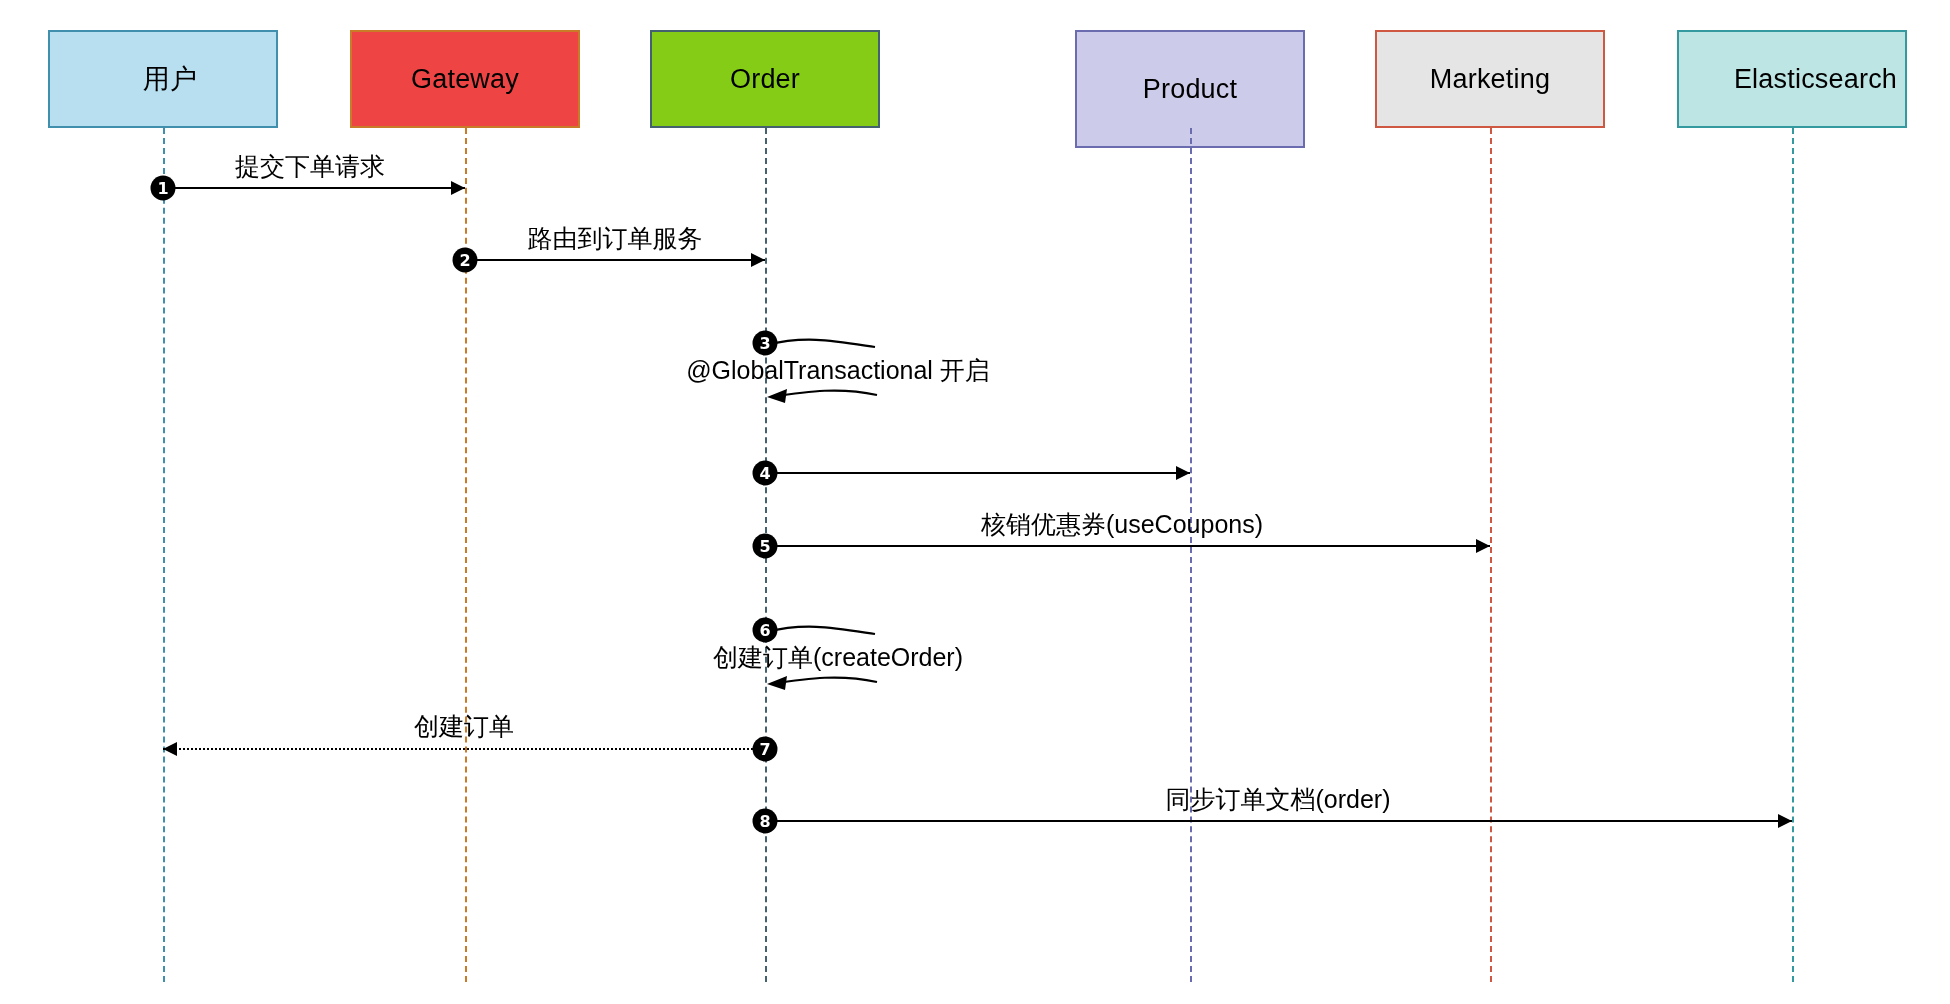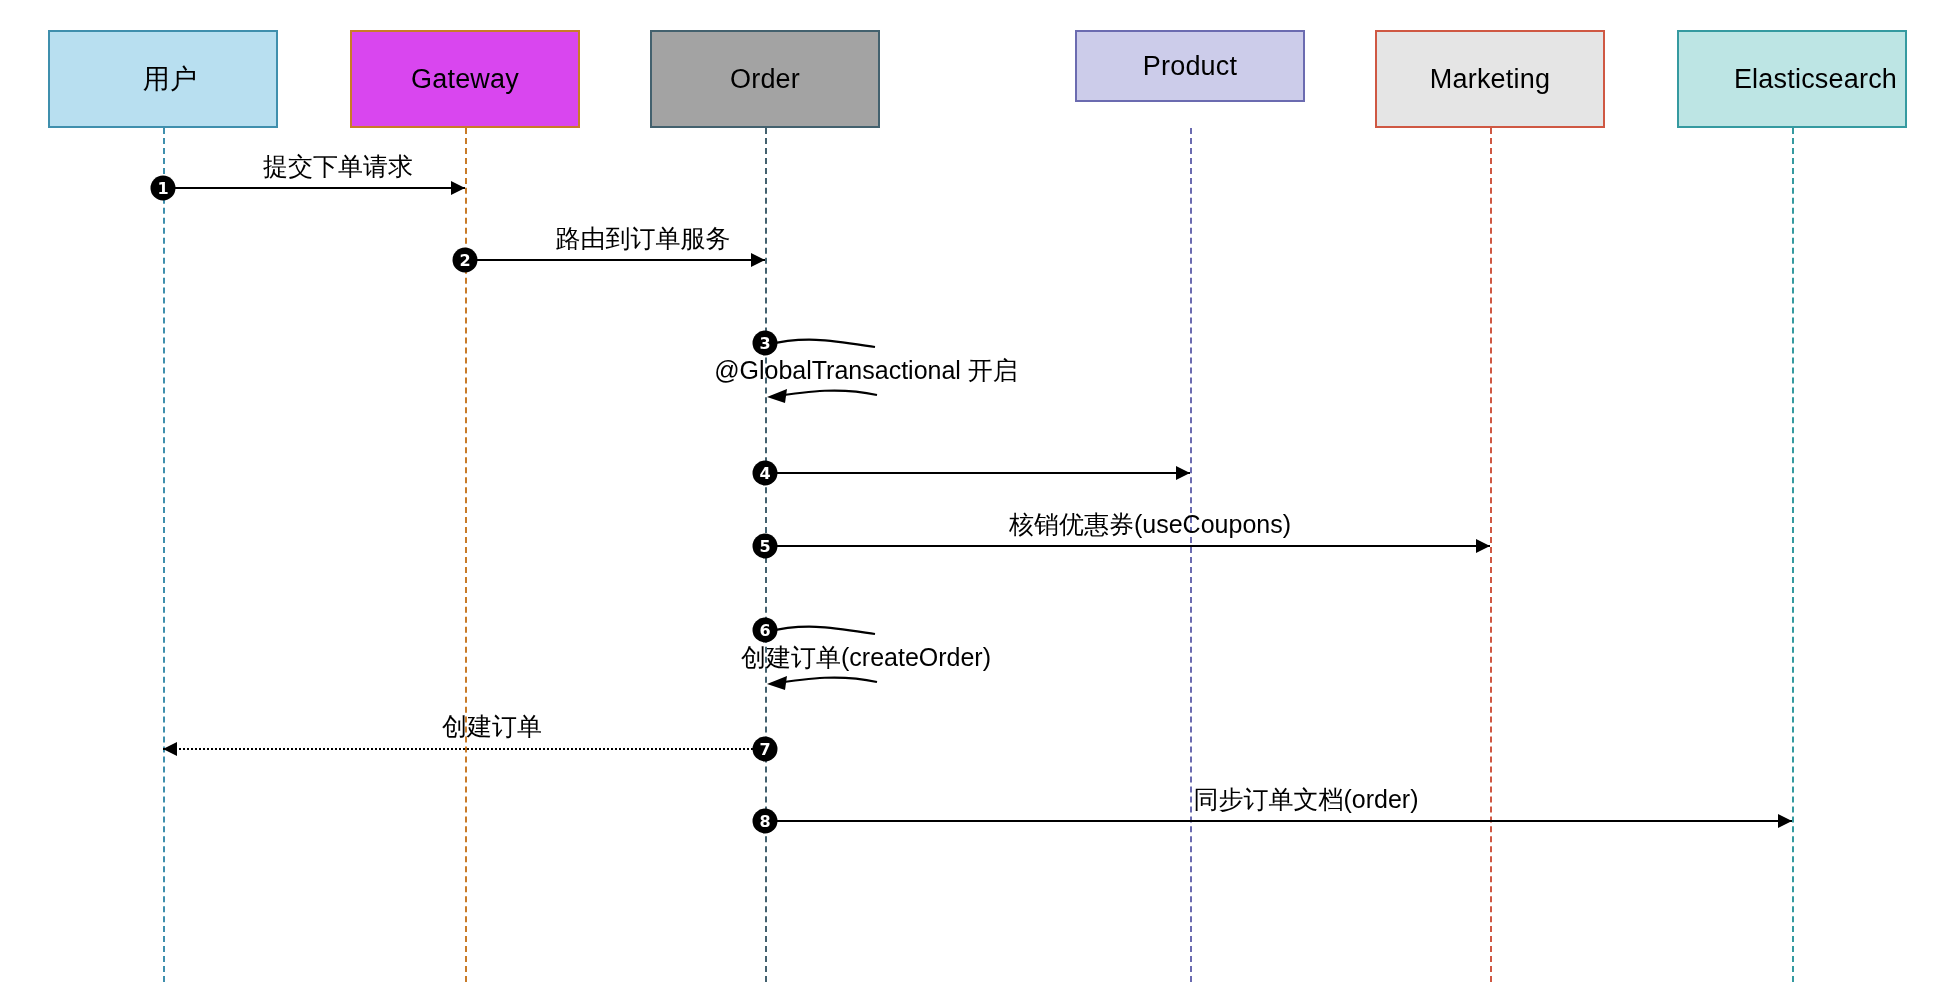--- a/index.html
+++ b/index.html
@@ -6,21 +6,21 @@
   body{font-family:"Liberation Sans","DejaVu Sans",sans-serif;}
   #canvas{position:relative;width:1950px;height:1004px;background:#fff;overflow:hidden;}
 
   .participant{position:absolute;box-sizing:border-box;border-width:2px;border-style:solid;
     display:flex;align-items:center;justify-content:center;}
   .participant .plabel{font-size:27px;color:#000;letter-spacing:.2px;white-space:nowrap;}
 
   .lifeline{position:absolute;width:0;border-left-width:2px;border-left-style:dashed;}
 
   .msg-label{position:absolute;font-size:25px;color:#000;white-space:nowrap;
-    transform:translateX(-50%);text-align:center;margin-left:28px;}
+    transform:translateX(-50%);text-align:center;}
 
   .badge{position:absolute;width:25px;height:25px;border-radius:50%;background:#000;
     color:#fff;font-size:16px;font-weight:bold;line-height:25px;text-align:center;
     transform:translate(-50%,-50%);z-index:5;font-family:"DejaVu Sans",sans-serif;}
 
   .arrow-line{position:absolute;height:0;border-top:2px solid #000;}
   .arrow-line.dotted{border-top:2px dotted #000;}
   .arrow-head{position:absolute;width:0;height:0;border-top:7px solid transparent;
     border-bottom:7px solid transparent;}
   .arrow-head.right{border-left:14px solid #000;}
@@ -30,29 +30,29 @@
   .selfloop svg{display:block;overflow:visible;}
 </style>
 </head>
 <body>
 
 <div id="canvas">
     <div class="participant" style="left: 48px; top: 30px; width: 230px; height: 98px; background: rgb(184, 223, 240); border-color: rgb(63, 143, 173); padding-left: 14px;">
       <span class="plabel">用户</span>
     </div>
     <div class="lifeline" style="left: 163px; top: 128px; height: 854px; border-left-color: rgb(63, 143, 173);"></div>
-    <div class="participant" style="left: 350px; top: 30px; width: 230px; height: 98px; background: #d946ef; border-color: rgb(201, 123, 40);">
+    <div class="participant" style="left: 350px; top: 30px; width: 230px; height: 98px; background: #ef4444; border-color: rgb(201, 123, 40);">
       <span class="plabel">Gateway</span>
     </div>
     <div class="lifeline" style="left: 465px; top: 128px; height: 854px; border-left-color: rgb(201, 123, 40);"></div>
-    <div class="participant" style="left: 650px; top: 30px; width: 230px; height: 98px; background: #a3a3a3; border-color: rgb(67, 97, 110);">
+    <div class="participant" style="left: 650px; top: 30px; width: 230px; height: 98px; background: #84cc16; border-color: rgb(67, 97, 110);">
       <span class="plabel">Order</span>
     </div>
     <div class="lifeline" style="left: 765px; top: 128px; height: 854px; border-left-color: rgb(67, 97, 110);"></div>
-    <div class="participant" style="left: 1075px; top: 30px; width: 230px; height: 72px; background: rgb(204, 204, 234); border-color: rgb(107, 107, 176);">
+    <div class="participant" style="left: 1075px; top: 30px; width: 230px; height: 118px; background: rgb(204, 204, 234); border-color: rgb(107, 107, 176);">
       <span class="plabel">Product</span>
     </div>
     <div class="lifeline" style="left: 1190px; top: 128px; height: 854px; border-left-color: rgb(107, 107, 176);"></div>
     <div class="participant" style="left: 1375px; top: 30px; width: 230px; height: 98px; background: #e5e5e5; border-color: rgb(207, 88, 67);">
       <span class="plabel">Marketing</span>
     </div>
     <div class="lifeline" style="left: 1490px; top: 128px; height: 854px; border-left-color: rgb(207, 88, 67);"></div>
     <div class="participant" style="left: 1677px; top: 30px; width: 230px; height: 98px; background: rgb(189, 229, 228); border-color: rgb(53, 154, 160); padding-left: 47px;">
       <span class="plabel">Elasticsearch</span>
     </div>

